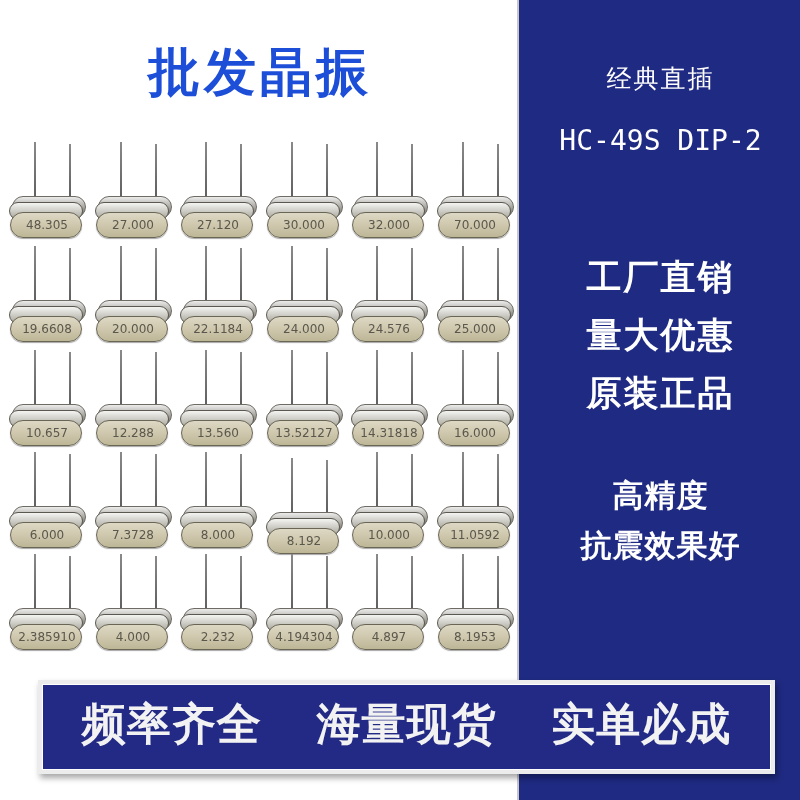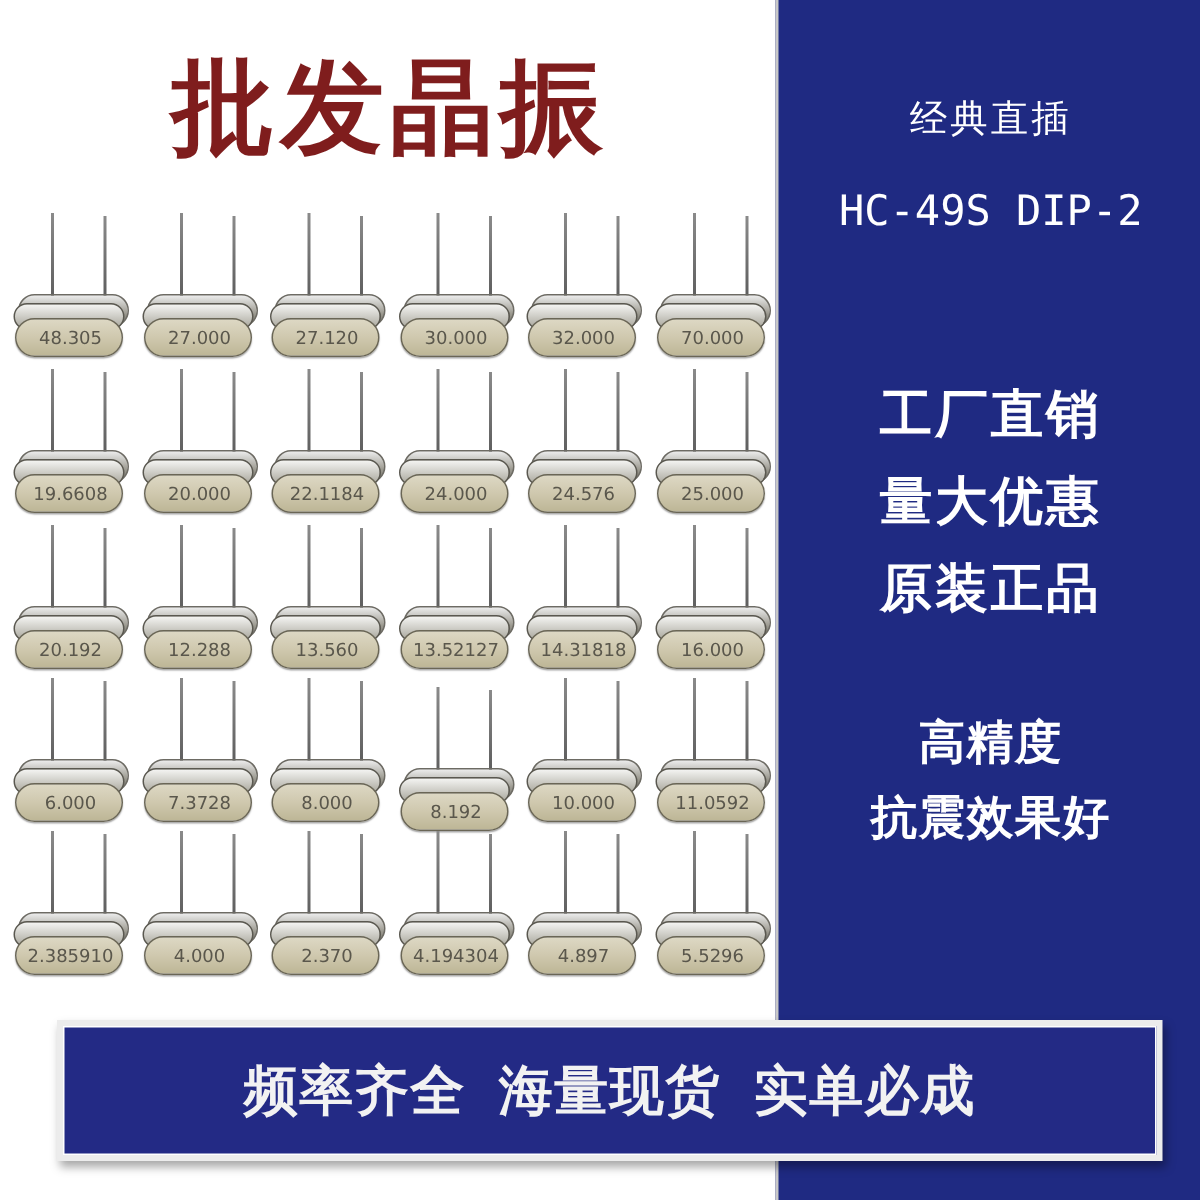--- a/index.html
+++ b/index.html
@@ -13,22 +13,22 @@
   }
   .rp-text { position: absolute; left: 0; width: 283px; text-align: center; color: #ffffff; }
   .rp-sub { top: 62px; font-size: 25px; letter-spacing: 2px; }
   .rp-model { top: 124px; font-family: "DejaVu Sans Mono", monospace; font-size: 28px; letter-spacing: 0px; }
   .rp-features { top: 248px; font-size: 35px; font-weight: bold; line-height: 58px; letter-spacing: 2px; }
   .rp-features div { height: 58px; }
   .rp-quality { top: 470px; font-size: 31px; font-weight: bold; line-height: 50px; letter-spacing: 1px; }
 
   .title {
     position: absolute; left: 60px; top: 22px; width: 400px; height: 100px;
-    color: #7f1d1d; font-family: "DejaVu Serif", serif; font-weight: bold;
-    font-size: 69px; line-height: 100px; letter-spacing: 4px; text-align: center;
+    color: #1d4ed8; font-family: "DejaVu Serif", serif; font-weight: bold;
+    font-size: 52px; line-height: 100px; letter-spacing: 4px; text-align: center;
   }
 
   .grid { position: absolute; left: 6px; top: 140px; width: 510px; }
   .crystal {
     position: absolute; width: 78px; height: 100px;
   }
   .leg { position: absolute; top: 2px; width: 2px; background: linear-gradient(#8a8a8a,#5c5c5c); }
   .leg.l { left: 28px; height: 60px; }
   .leg.r { left: 63px; height: 56px; top: 4px; }
   .can-back {
@@ -57,22 +57,22 @@
     position: absolute; left: 4px; top: 4px; right: 4px; bottom: 4px;
     background: #232a85; border: 1px solid #ffffff;
   }
   .banner-wide {
     position: absolute; left: 38px; top: 680px; width: 737px; height: 94px;
     background: #ececec; box-shadow: 2px 4px 6px rgba(0,0,0,0.35);
   }
   .banner-wide .banner-inner { background: #232a85; }
   .banner-text {
     position: absolute; left: 0; top: 0; width: 100%; height: 100%;
-    color: #f2f2f2; font-family: Liberation Sans, sans-serif; font-weight: bold;
-    font-size: 36px; line-height: 84px; text-align: center; letter-spacing: 1px;
+    color: #f2f2f2; font-family: Liberation Mono, monospace; font-weight: bold;
+    font-size: 44px; line-height: 84px; text-align: center; letter-spacing: 1px;
     white-space: pre;
   }
 </style>
 </head>
 <body>
 
 <div class="right-panel">
   <div class="rp-text rp-sub">经典直插</div>
   <div class="rp-text rp-model">HC-49S DIP-2</div>
   <div class="rp-text rp-features">
@@ -196,21 +196,21 @@
       <div class="can-front">
         <div class="freq">25.000</div>
       </div>
     </div>
     <div class="crystal" style="left: 0px; top: 208px;">
       <div class="leg l"></div>
       <div class="leg r"></div>
       <div class="can-back"></div>
       <div class="can-mid"></div>
       <div class="can-front">
-        <div class="freq">20.192</div>
+        <div class="freq">10.657</div>
       </div>
     </div>
     <div class="crystal" style="left: 86px; top: 208px;">
       <div class="leg l"></div>
       <div class="leg r"></div>
       <div class="can-back"></div>
       <div class="can-mid"></div>
       <div class="can-front">
         <div class="freq">12.288</div>
       </div>
@@ -322,21 +322,21 @@
       <div class="can-front">
         <div class="freq">4.000</div>
       </div>
     </div>
     <div class="crystal" style="left: 171px; top: 412px;">
       <div class="leg l"></div>
       <div class="leg r"></div>
       <div class="can-back"></div>
       <div class="can-mid"></div>
       <div class="can-front">
-        <div class="freq">2.370</div>
+        <div class="freq">2.232</div>
       </div>
     </div>
     <div class="crystal" style="left: 257px; top: 412px;">
       <div class="leg l"></div>
       <div class="leg r"></div>
       <div class="can-back"></div>
       <div class="can-mid"></div>
       <div class="can-front">
         <div class="freq">4.194304</div>
       </div>
@@ -349,21 +349,21 @@
       <div class="can-front">
         <div class="freq">4.897</div>
       </div>
     </div>
     <div class="crystal" style="left: 428px; top: 412px;">
       <div class="leg l"></div>
       <div class="leg r"></div>
       <div class="can-back"></div>
       <div class="can-mid"></div>
       <div class="can-front">
-        <div class="freq">5.5296</div>
+        <div class="freq">8.1953</div>
       </div>
     </div>
   </div>
 
 <div class="banner-wide">
   <div class="banner-inner">
     <div class="banner-text">频率齐全  海量现货  实单必成</div>
   </div>
 </div>
 

